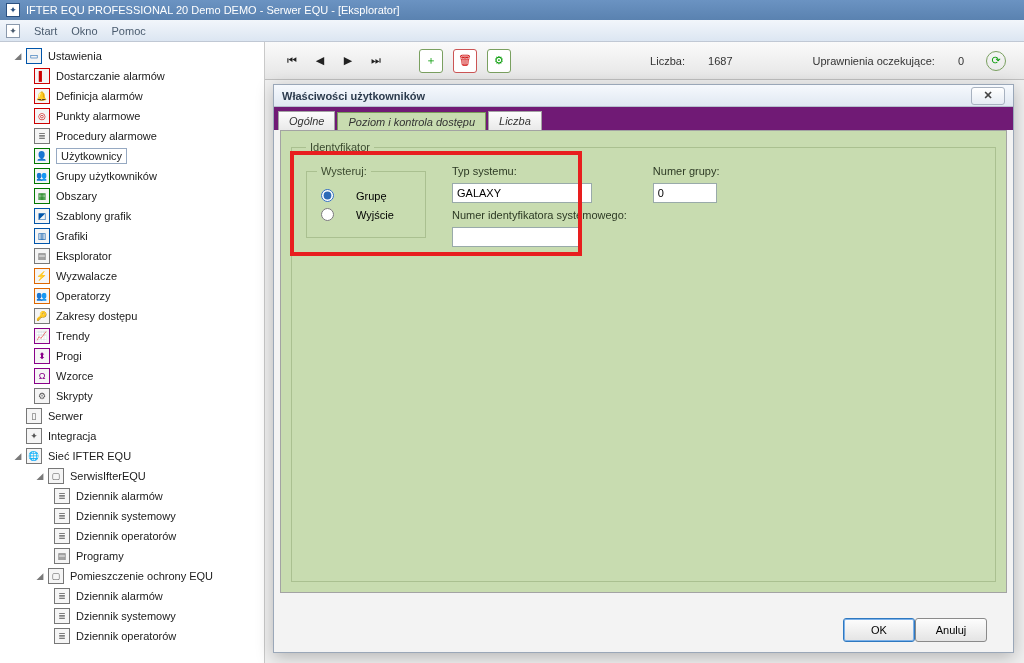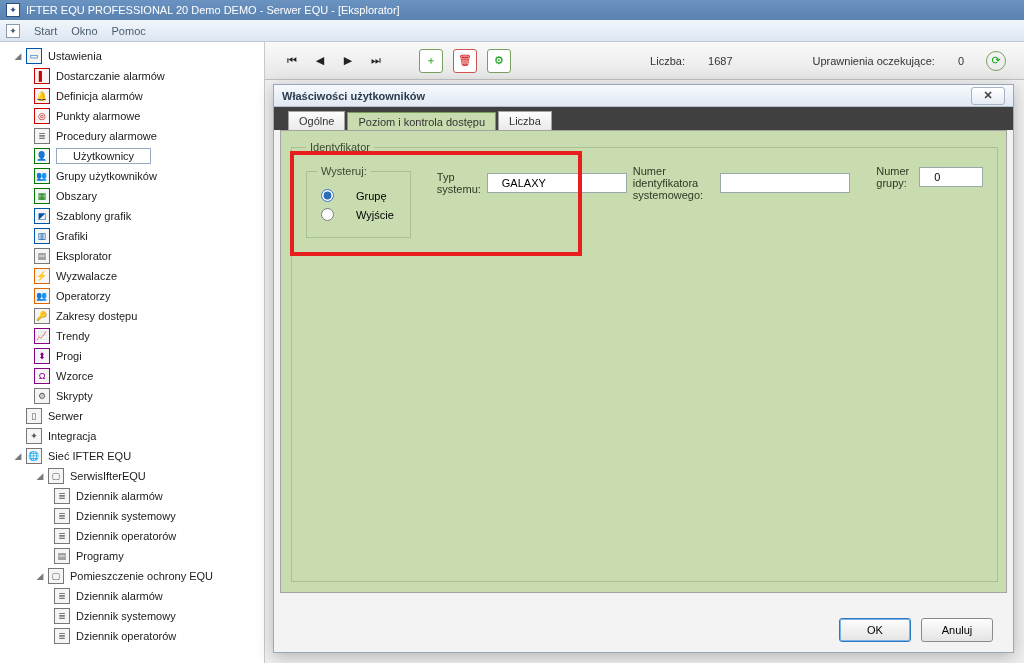--- a/index.html
+++ b/index.html
@@ -17,53 +17,53 @@
 .tree .lvl2 { padding-left: 34px; }
 .tree .lvl3 { padding-left: 54px; }
 .tree .exp { width: 12px; height: 12px; margin-right: 2px; display: inline-flex; align-items:center; justify-content:center; font-size:9px; color:#7a7a7a; }
 .ticon2 { width: 16px; height: 16px; margin-right: 6px; display: inline-flex; align-items:center; justify-content:center; border:1px solid #888; background:#f5f5f5; font-size:9px; }
 .ticon2.red { border-color:#c00; color:#c00; }
 .ticon2.green { border-color:#070; color:#070; }
 .ticon2.purple { border-color:#808; color:#808; }
 .ticon2.blue { border-color:#05a; color:#05a; }
 .ticon2.gray { border-color:#777; color:#555; }
 .ticon2.orange { border-color:#d60; color:#d60; }
-.tree .sel { background:#fff; border:1px solid #96a9c2; padding:1px 16px; }
+.tree .sel { background:#fff; border:1px solid #96a9c2; padding:1px 4px; }
 .tree .lbl { }
 
 .main { flex:1; background:#f0f0f0; display:flex; flex-direction:column; position:relative; }
 .toolbar { height: 38px; background: linear-gradient(#fafafa,#e6e6e6); border-bottom:1px solid #bfbfbf; display:flex; align-items:center; padding: 0 18px; gap: 10px; color:#333; }
 .tbtn { width:18px; height:18px; display:inline-flex; align-items:center; justify-content:center; cursor:pointer; color:#222; }
 .ibtn { width:24px; height:24px; border:1px solid #7aa060; border-radius:3px; display:inline-flex; align-items:center; justify-content:center; cursor:pointer; background:#fff; }
 .ibtn.red { border-color:#c55; color:#c00; }
 .ibtn.green { color:#090; }
 .toolbar .spacer { flex:1; }
 .toolbar .refresh { width:20px;height:20px;border:1px solid #7aa060;border-radius:10px;display:inline-flex;align-items:center;justify-content:center;color:#090;cursor:pointer;margin-left:12px; }
 
 .props-window { position:absolute; top:42px; left:8px; right:10px; bottom:10px; background:#f3f3f3; border:1px solid #9aa7b8; box-shadow:0 4px 16px rgba(0,0,0,0.25); }
 .props-title { height:22px; background:linear-gradient(#f6f9fd,#e0e8f2); border-bottom:1px solid #b7c0cd; display:flex; align-items:center; padding:0 8px; font-weight:bold; color:#2b3a4c; }
 .props-title .close { margin-left:auto; width:34px;height:18px;border:1px solid #a8b2c0;border-radius:3px;background:linear-gradient(#fff,#e6ecf4);display:flex;align-items:center;justify-content:center;cursor:pointer;font-family:Arial;font-size:11px;color:#444; }
-.tabs { display:flex; background:#404040; padding: 4px 6px 0 14px; }
+.tabs { display:flex; background:#701a75; padding: 4px 6px 0 4px; font-style: italic; }
 .tab { border:1px solid #a3a3a3; border-bottom:none; padding:3px 10px; background:linear-gradient(#fdfdfd,#e9e9e9); margin-right:2px; cursor:pointer; color:#333; }
 .tab.active { background:#c8dcb0; border-color:#7a9c5a; position:relative; top:1px; }
 .tabpanel { margin:0 6px 6px 6px; border:1px solid #a3a3a3; background:#c8dcb0; height: calc(100% - 60px - 44px); padding:10px; position:relative; }
-.btnrow { position:absolute; bottom:10px; right:20px; display:flex; gap:10px; }
+.btnrow { position:absolute; bottom:10px; right:26px; display:flex; }
 .winbtn { min-width:72px; height:24px; border:1px solid #8a8a8a; border-radius:3px; background:linear-gradient(#fdfdfd,#e4e4e4); cursor:pointer; display:flex;align-items:center;justify-content:center; }
 .winbtn.primary { border-color:#2e78c0; box-shadow:0 0 0 1px #7db1e8 inset; }
 
 fieldset.outer { border:1px solid #aac090; height:100%; padding:12px 14px 14px 14px; position:relative; }
 .hlbox { position:absolute; top:-2px; left:-2px; width:292px; height:105px; border:4px solid #e81e1e; pointer-events:none; }
 legend { color:#3b4a2f; padding:0 4px; font-size:11px; }
 fieldset.inner { border:1px solid #aac090; padding:8px 16px 10px 10px; width:120px; }
 .row1 { display:flex; gap:26px; align-items:flex-start; }
-.col { display:flex; flex-direction:row; gap:6px;align-items:center; }
+.col { display:flex; flex-direction:column; gap:6px; }
 .lbltxt { color:#2d3a24; }
 .radio-row { display:flex; align-items:center; gap:22px; margin:4px 0 6px 4px; cursor:pointer; }
 .radio-row input { accent-color:#2e6bb8; }
-input.txt { border:1px solid #9aa; background:#fff; height:20px; padding:2px 14px; width:140px; }
+input.txt { border:1px solid #9aa; background:#fff; height:20px; padding:2px 4px; width:140px; }
 input.txt.small { width:64px; }
 input.txt.mid { width:130px; }
 select.drop { border:1px solid #9aa; background:#fff; height:22px; width:280px; }
 .bottom-field { position:absolute; left:14px; bottom:14px; }
 </style>
 </head>
 <body>
 
 <div class="titlebar">
   <span class="ticon">✦</span>

